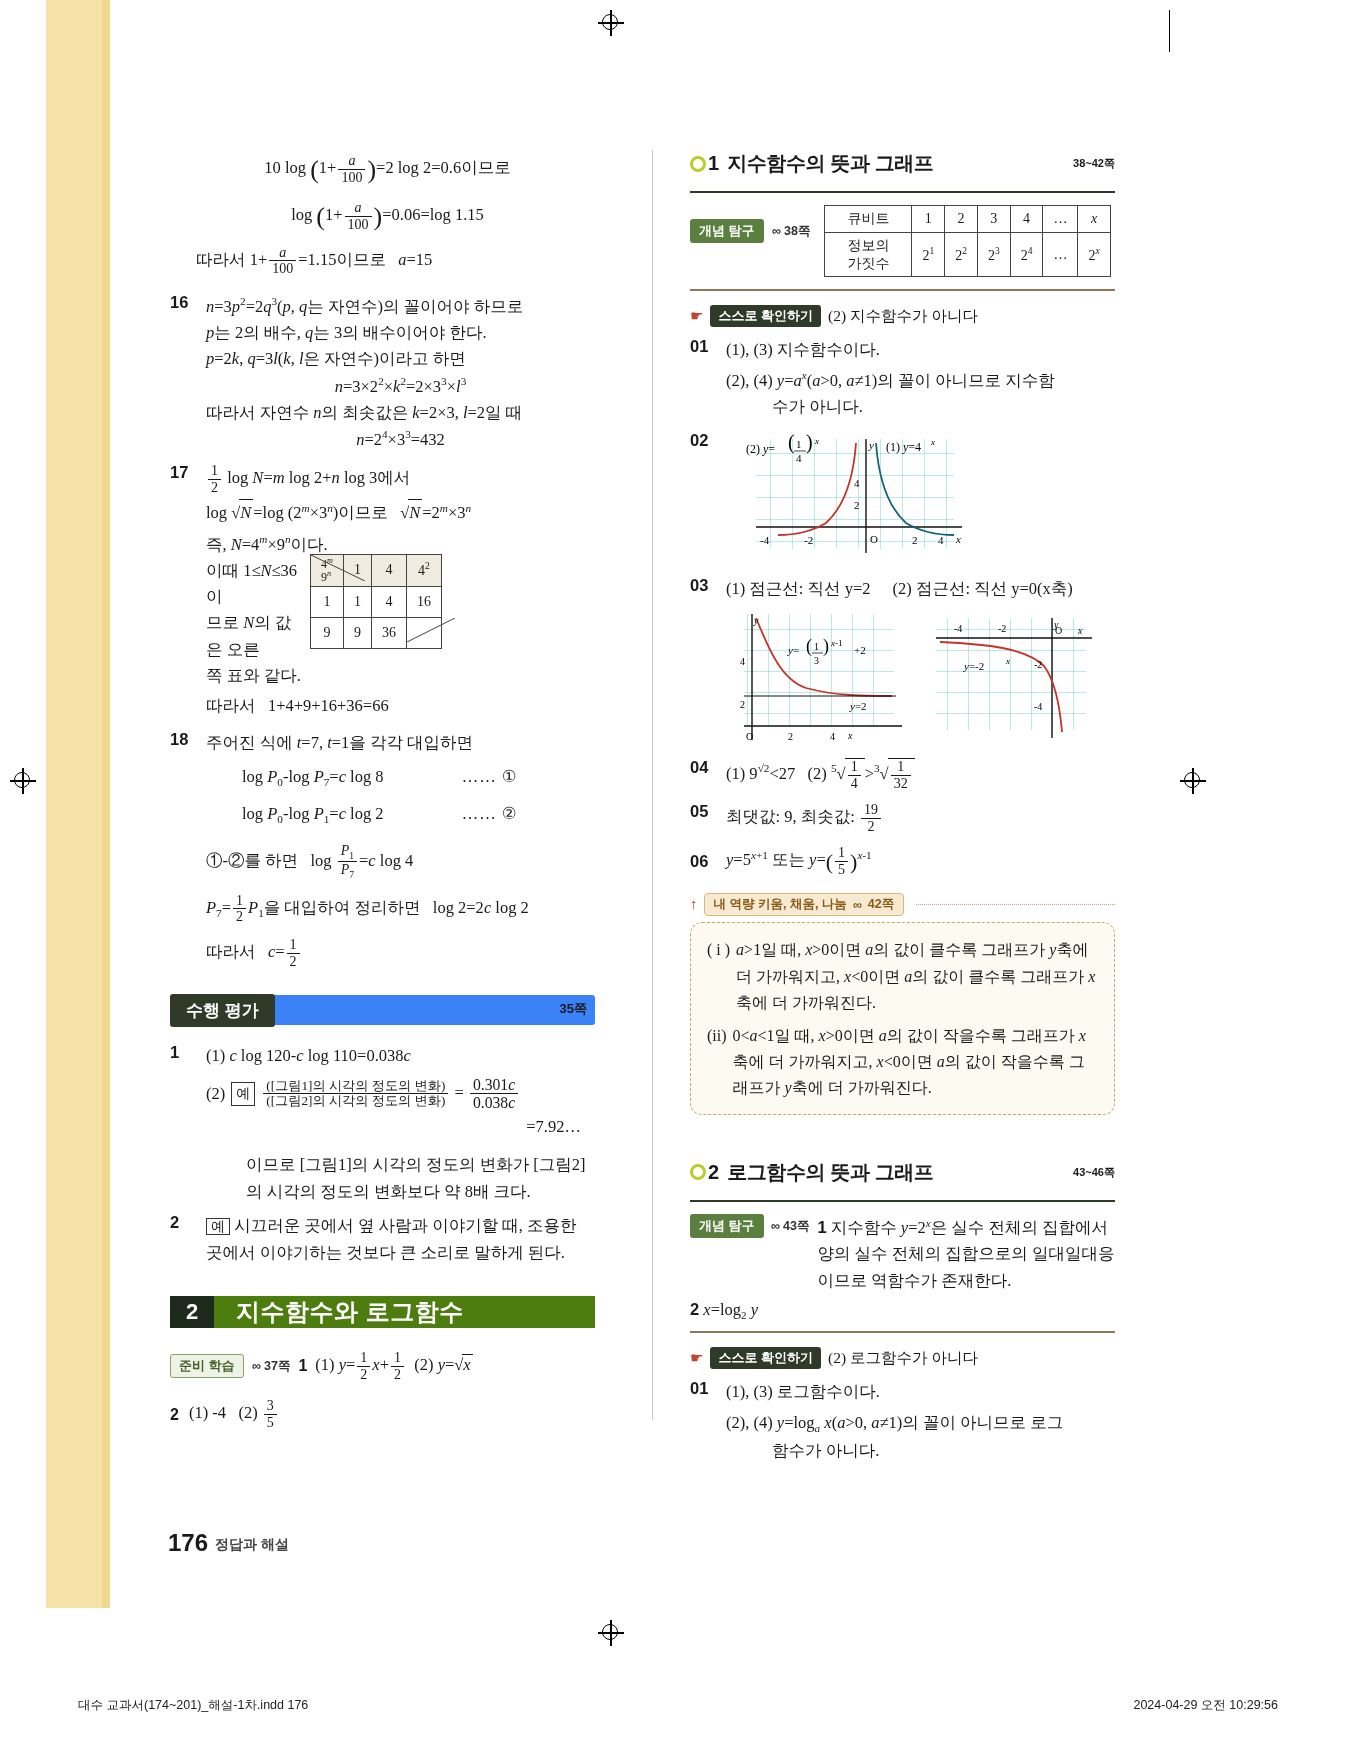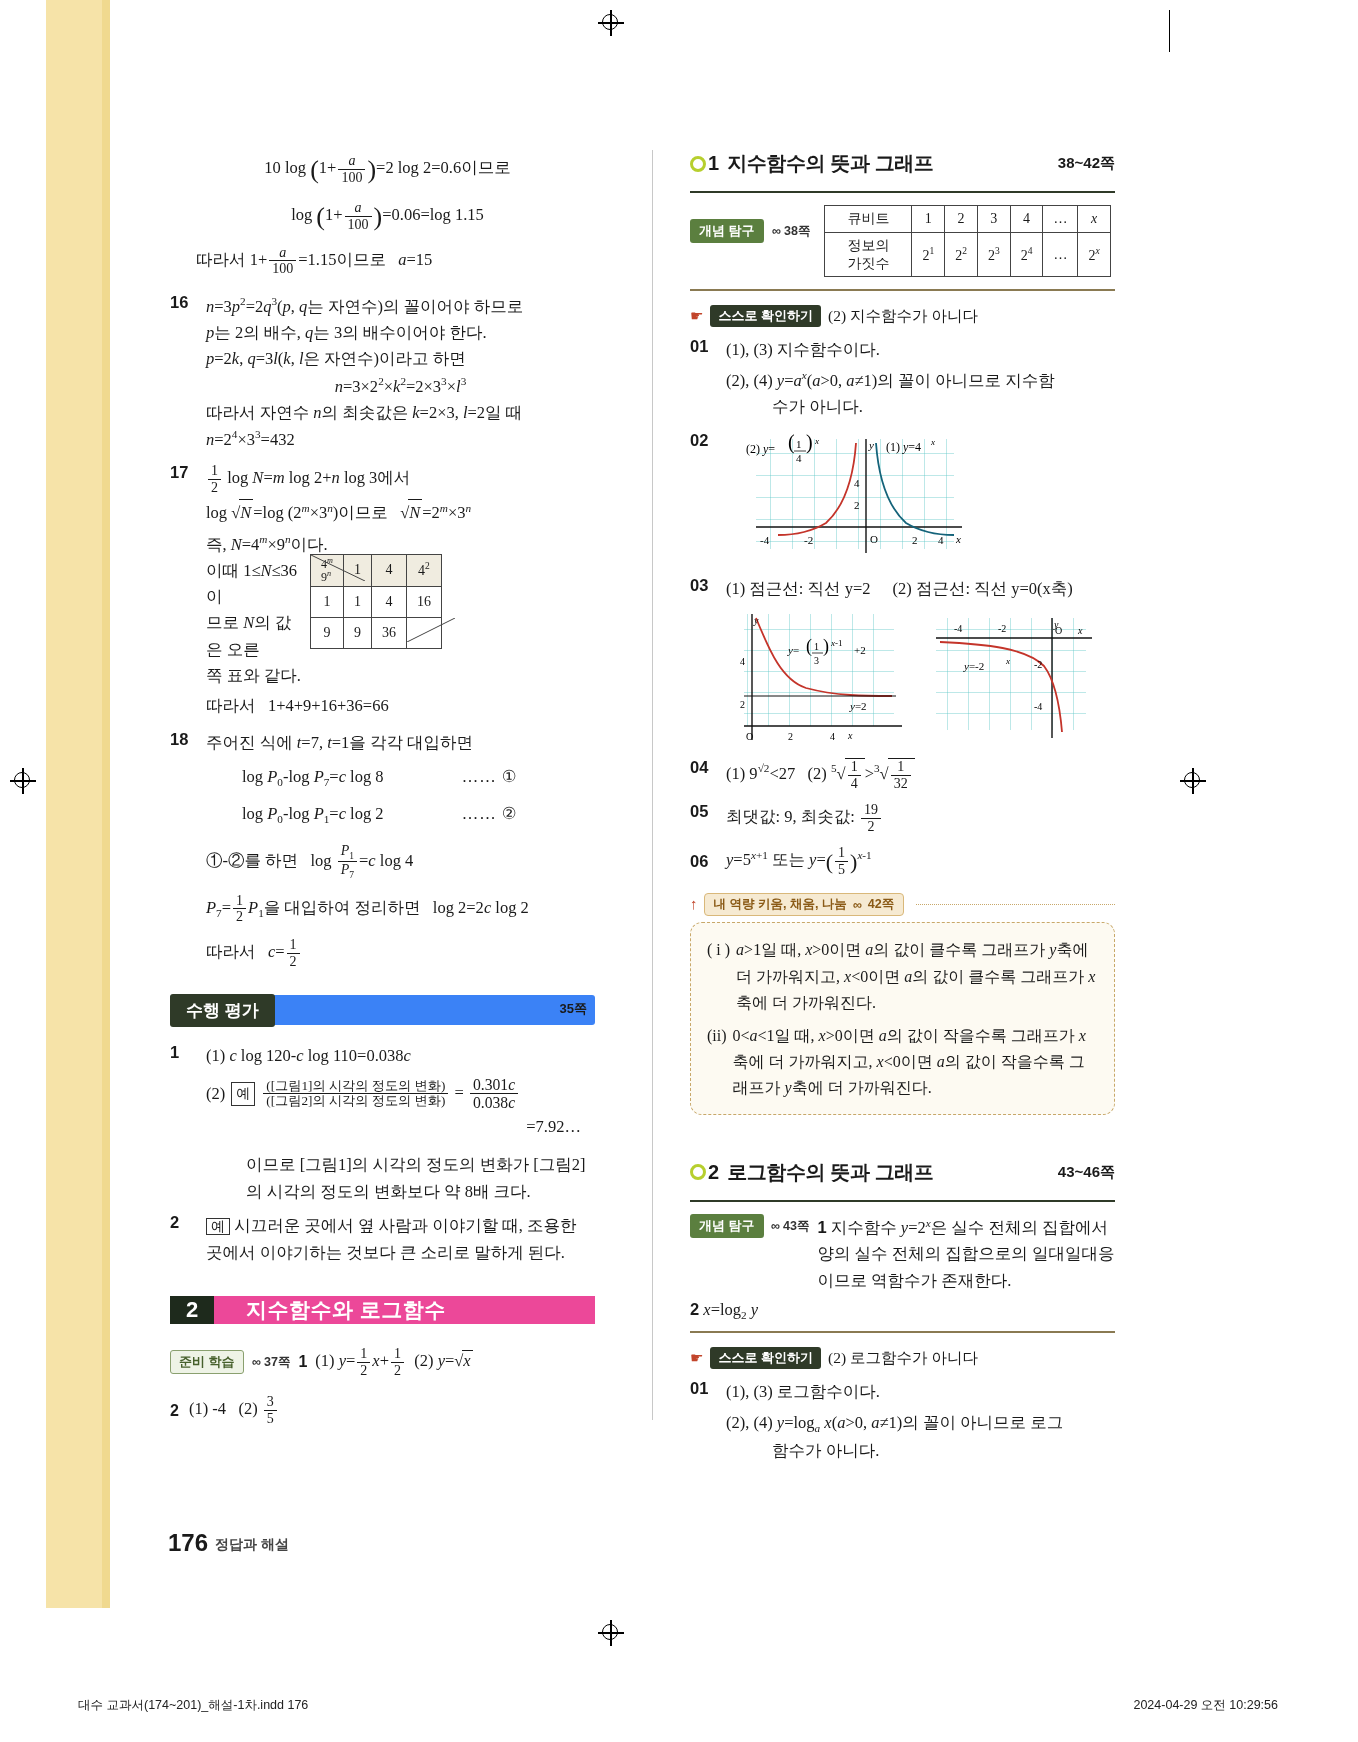--- a/index.html
+++ b/index.html
@@ -49,35 +49,35 @@
   
   .badge-dark{display:inline-block;background:#2f3a28;color:#fff;font-family:"Liberation Sans",sans-serif;
      font-weight:bold;font-size:17px;padding:5px 16px;border-radius:3px;}
   .sec-bar{position:relative;margin:26px 0 18px 0;}
   .sec-bar .bar{background:#3b82f6;height:30px;border-radius:3px;display:flex;align-items:center;}
   .sec-bar .page-no{position:absolute;right:8px;top:5px;font-family:"Liberation Sans",sans-serif;font-weight:bold;font-size:13px;}
 
   .chapter{display:flex;align-items:stretch;margin:30px 0 22px 0;}
   .chapter .numbox{background:#1e2a1c;color:#fff;width:44px;display:flex;align-items:center;justify-content:center;
      font-family:"Liberation Sans",sans-serif;font-weight:bold;font-size:22px;}
-  .chapter .title{background:#ec4899;color:#fff;flex:1;display:flex;align-items:center;padding-left:32px;
-     font-family:"Liberation Sans",sans-serif;font-weight:bold;font-size:21px;letter-spacing:.5px;}
+  .chapter .title{background:#4d7c0f;color:#fff;flex:1;display:flex;align-items:center;padding-left:22px;
+     font-family:"Liberation Sans",sans-serif;font-weight:bold;font-size:24px;letter-spacing:.5px;}
 
   .tag-green{display:inline-block;background:#5b7f3f;color:#fff;font-family:"Liberation Sans",sans-serif;
      font-size:13px;font-weight:bold;padding:3px 9px;border-radius:3px;}
   .tag-line{display:inline-block;border:1px solid #8aa06f;color:#46602c;background:#eef3e6;
      font-family:"Liberation Sans",sans-serif;font-size:13px;font-weight:bold;padding:2px 8px;border-radius:3px;}
   .pageref{font-family:"Liberation Sans",sans-serif;font-size:12.5px;font-weight:bold;color:#333;}
 
   .h-sec{display:flex;align-items:center;gap:8px;margin-bottom:14px;position:relative;}
   .h-sec .circnum{display:inline-flex;align-items:center;}
   .h-sec .ring{width:16px;height:16px;border:3px solid #b7cf2e;border-radius:50%;box-sizing:border-box;margin-right:2px;}
   .h-sec .idx{font-family:"Liberation Sans",sans-serif;font-weight:bold;font-size:20px;}
   .h-sec .txt{font-family:"Liberation Sans",sans-serif;font-weight:bold;font-size:20px;letter-spacing:-.4px;}
-  .h-sec .pg{position:absolute;right:0;font-family:"Liberation Sans",sans-serif;font-weight:bold;font-size:15px;}
+  .h-sec .pg{position:absolute;right:0;font-family:"Liberation Sans",sans-serif;font-weight:bold;font-size:11px;}
   .h-rule{height:2px;background:#2f3a28;margin:6px 0 12px 0;}
 
   .selfcheck{display:flex;align-items:center;gap:7px;margin:14px 0 10px 0;font-size:15px;}
   .selfcheck .hand{color:#c2452b;font-size:15px;}
   .selfcheck .lab{background:#2f3a28;color:#fff;font-family:"Liberation Sans",sans-serif;font-weight:bold;
      font-size:13px;padding:2px 8px;border-radius:3px;}
   .selfcheck .rest{font-size:15.5px;}
 
   table.tbl{border-collapse:collapse;font-size:14px;font-family:"Liberation Serif",serif;}
   table.tbl td,table.tbl th{border:1px solid #444;padding:4px 10px;text-align:center;font-weight:normal;}
@@ -134,21 +134,21 @@
     </div>
 
     <div class="itemrow">
       <div class="lbl">16</div>
       <div class="body">
         <div><i>n</i>=3<i>p</i><sup>2</sup>=2<i>q</i><sup>3</sup>(<i>p</i>, <i>q</i>는 자연수)의 꼴이어야 하므로</div>
         <div><i>p</i>는 2의 배수, <i>q</i>는 3의 배수이어야 한다.</div>
         <div><i>p</i>=2<i>k</i>, <i>q</i>=3<i>l</i>(<i>k</i>, <i>l</i>은 자연수)이라고 하면</div>
         <div style="text-align:center;"><i>n</i>=3×2<sup>2</sup>×<i>k</i><sup>2</sup>=2×3<sup>3</sup>×<i>l</i><sup>3</sup></div>
         <div>따라서 자연수 <i>n</i>의 최솟값은 <i>k</i>=2×3, <i>l</i>=2일 때</div>
-        <div style="text-align:left;"><i>n</i>=2<sup>4</sup>×3<sup>3</sup>=432</div>
+        <div style="text-align:center;"><i>n</i>=2<sup>4</sup>×3<sup>3</sup>=432</div>
       </div>
     </div>
 
     <div class="itemrow" style="margin-top:10px;">
       <div class="lbl">17</div>
       <div class="body">
         <div style="margin-bottom:4px;"><span class="frac"><span class="n">1</span><span class="d">2</span></span> log <i>N</i>=<i>m</i> log 2+<i>n</i> log 3에서</div>
         <div style="margin-bottom:4px;">log <span class="rad">√<span class="sqrt"><i>N</i></span></span>=log (2<sup><i>m</i></sup>×3<sup><i>n</i></sup>)이므로&nbsp;&nbsp;&nbsp;<span class="rad">√<span class="sqrt"><i>N</i></span></span>=2<sup><i>m</i></sup>×3<sup><i>n</i></sup></div>
         <div>즉, <i>N</i>=4<sup><i>m</i></sup>×9<sup><i>n</i></sup>이다.</div>
         <div style="display:flex;gap:8px;align-items:flex-start;">

